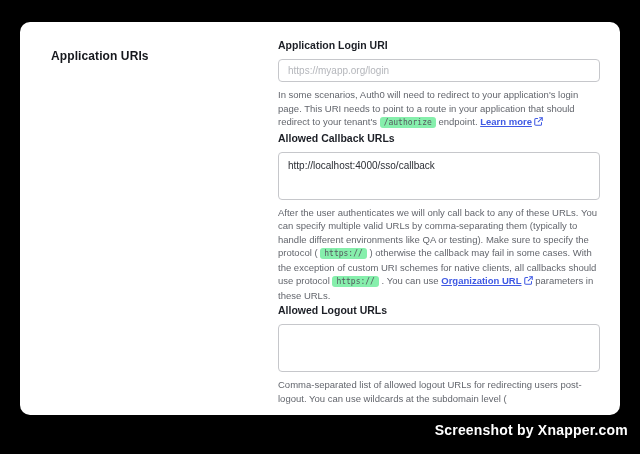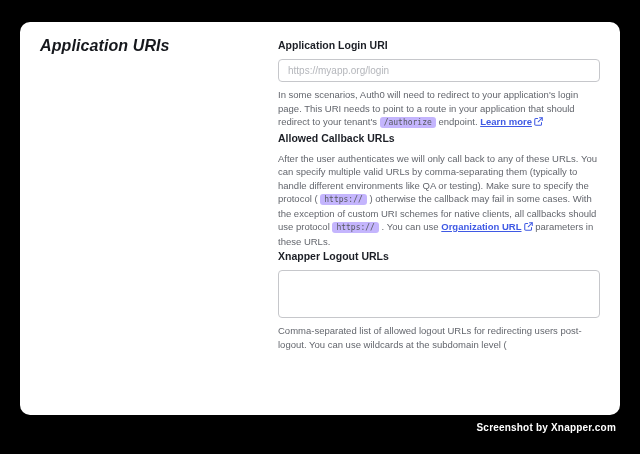--- a/index.html
+++ b/index.html
@@ -18,27 +18,26 @@
     background: #ffffff;
     border-radius: 10px;
     padding: 17px 20px;
     display: flex;
     overflow: hidden;
     box-shadow: 0 8px 30px rgba(0,0,0,0.45);
   }
   .left-col { width: 238px; flex-shrink: 0; }
   .right-col { flex: 1; min-width: 0; }
   .section-heading {
-    margin: 0;
-    font-size: 16px;
+    margin: 11px;
+    font-size: 12px;
     font-weight: 700;
     color: #16181d;
     line-height: 13px;
     letter-spacing: 0.1px;
-    font-style: italic;
   }
   .field + .field { margin-top: 2px; }
   .field-label {
     display: block;
     font-size: 10.5px;
     font-weight: 700;
     color: #1c1f26;
     line-height: 13px;
     margin: 0 0 7px 0;
   }
@@ -63,43 +62,43 @@
   }
   .help {
     margin: 6px 0 0 0;
     font-size: 9.5px;
     line-height: 13.5px;
     color: #63666d;
   }
   .chip {
     font-family: "DejaVu Sans Mono", "Liberation Mono", monospace;
     font-size: 8px;
-    background: #c4b5fd;
+    background: #86efac;
     color: #55585e;
     padding: 1px 4px;
     border-radius: 3px;
     white-space: nowrap;
   }
   .link {
     color: #3f59e4;
     text-decoration: underline;
     cursor: pointer;
     white-space: nowrap;
     font-weight: bold;
   }
   .ext-icon {
     vertical-align: -1px;
     margin-left: 2px;
   }
   .watermark {
     position: absolute;
-    right: 24px;
+    right: 12px;
     top: 422px;
     color: #ffffff;
-    font-size: 10px;
+    font-size: 14px;
     font-weight: 700;
     letter-spacing: 0.2px;
     margin-left: 8px;
   }
 </style>
 </head>
 <body>
 
 <div class="card">
   <div class="left-col">
@@ -113,29 +112,30 @@
       <input type="text" class="text-input" placeholder="https://myapp.org/login" style="">
       <p class="help"><span>In some scenarios, Auth0 will need to redirect to your application's login page. This URI needs to point to a route in your application that should redirect to your tenant's </span><code class="chip">/authorize</code><span> endpoint. </span><a class="link"><span>Learn more</span><svg class="ext-icon" width="9" height="9" viewBox="0 0 12 12" fill="none" stroke="currentColor" stroke-width="1.4" stroke-linecap="round" stroke-linejoin="round">
               <path d="M10 7.2v2.3A1.5 1.5 0 0 1 8.5 11h-6A1.5 1.5 0 0 1 1 9.5v-6A1.5 1.5 0 0 1 2.5 2h2.3"></path>
               <path d="M7.4 1H11v3.6"></path>
               <path d="M11 1 5.6 6.4"></path>
             </svg></a></p>
     </div>
 
     <div class="field">
       <label class="field-label">Allowed Callback URLs</label>
+      <textarea class="text-area" style="">http://localhost:4000/sso/callback</textarea>
       <p class="help"><span>After the user authenticates we will only call back to any of these URLs. You can specify multiple valid URLs by comma-separating them (typically to handle different environments like QA or testing). Make sure to specify the protocol ( </span><code class="chip">https://</code><span> ) otherwise the callback may fail in some cases. With the exception of custom URI schemes for native clients, all callbacks should use protocol </span><code class="chip">https://</code><span> . You can use </span><a class="link"><span>Organization URL</span><svg class="ext-icon" width="9" height="9" viewBox="0 0 12 12" fill="none" stroke="currentColor" stroke-width="1.4" stroke-linecap="round" stroke-linejoin="round">
               <path d="M10 7.2v2.3A1.5 1.5 0 0 1 8.5 11h-6A1.5 1.5 0 0 1 1 9.5v-6A1.5 1.5 0 0 1 2.5 2h2.3"></path>
               <path d="M7.4 1H11v3.6"></path>
               <path d="M11 1 5.6 6.4"></path>
             </svg></a><span> parameters in these URLs.</span></p>
     </div>
 
     <div class="field">
-      <label class="field-label">Xnapper Logout URLs</label>
+      <label class="field-label">Allowed Logout URLs</label>
       <textarea class="text-area" style=""></textarea>
       <p class="help"><span>Comma-separated list of allowed logout URLs for redirecting users post-logout. You can use wildcards at the subdomain level ( </span></p>
     </div>
 
   </div>
 </div>
 
 <div class="watermark">Screenshot by Xnapper.com</div>
 
 </body></html>

